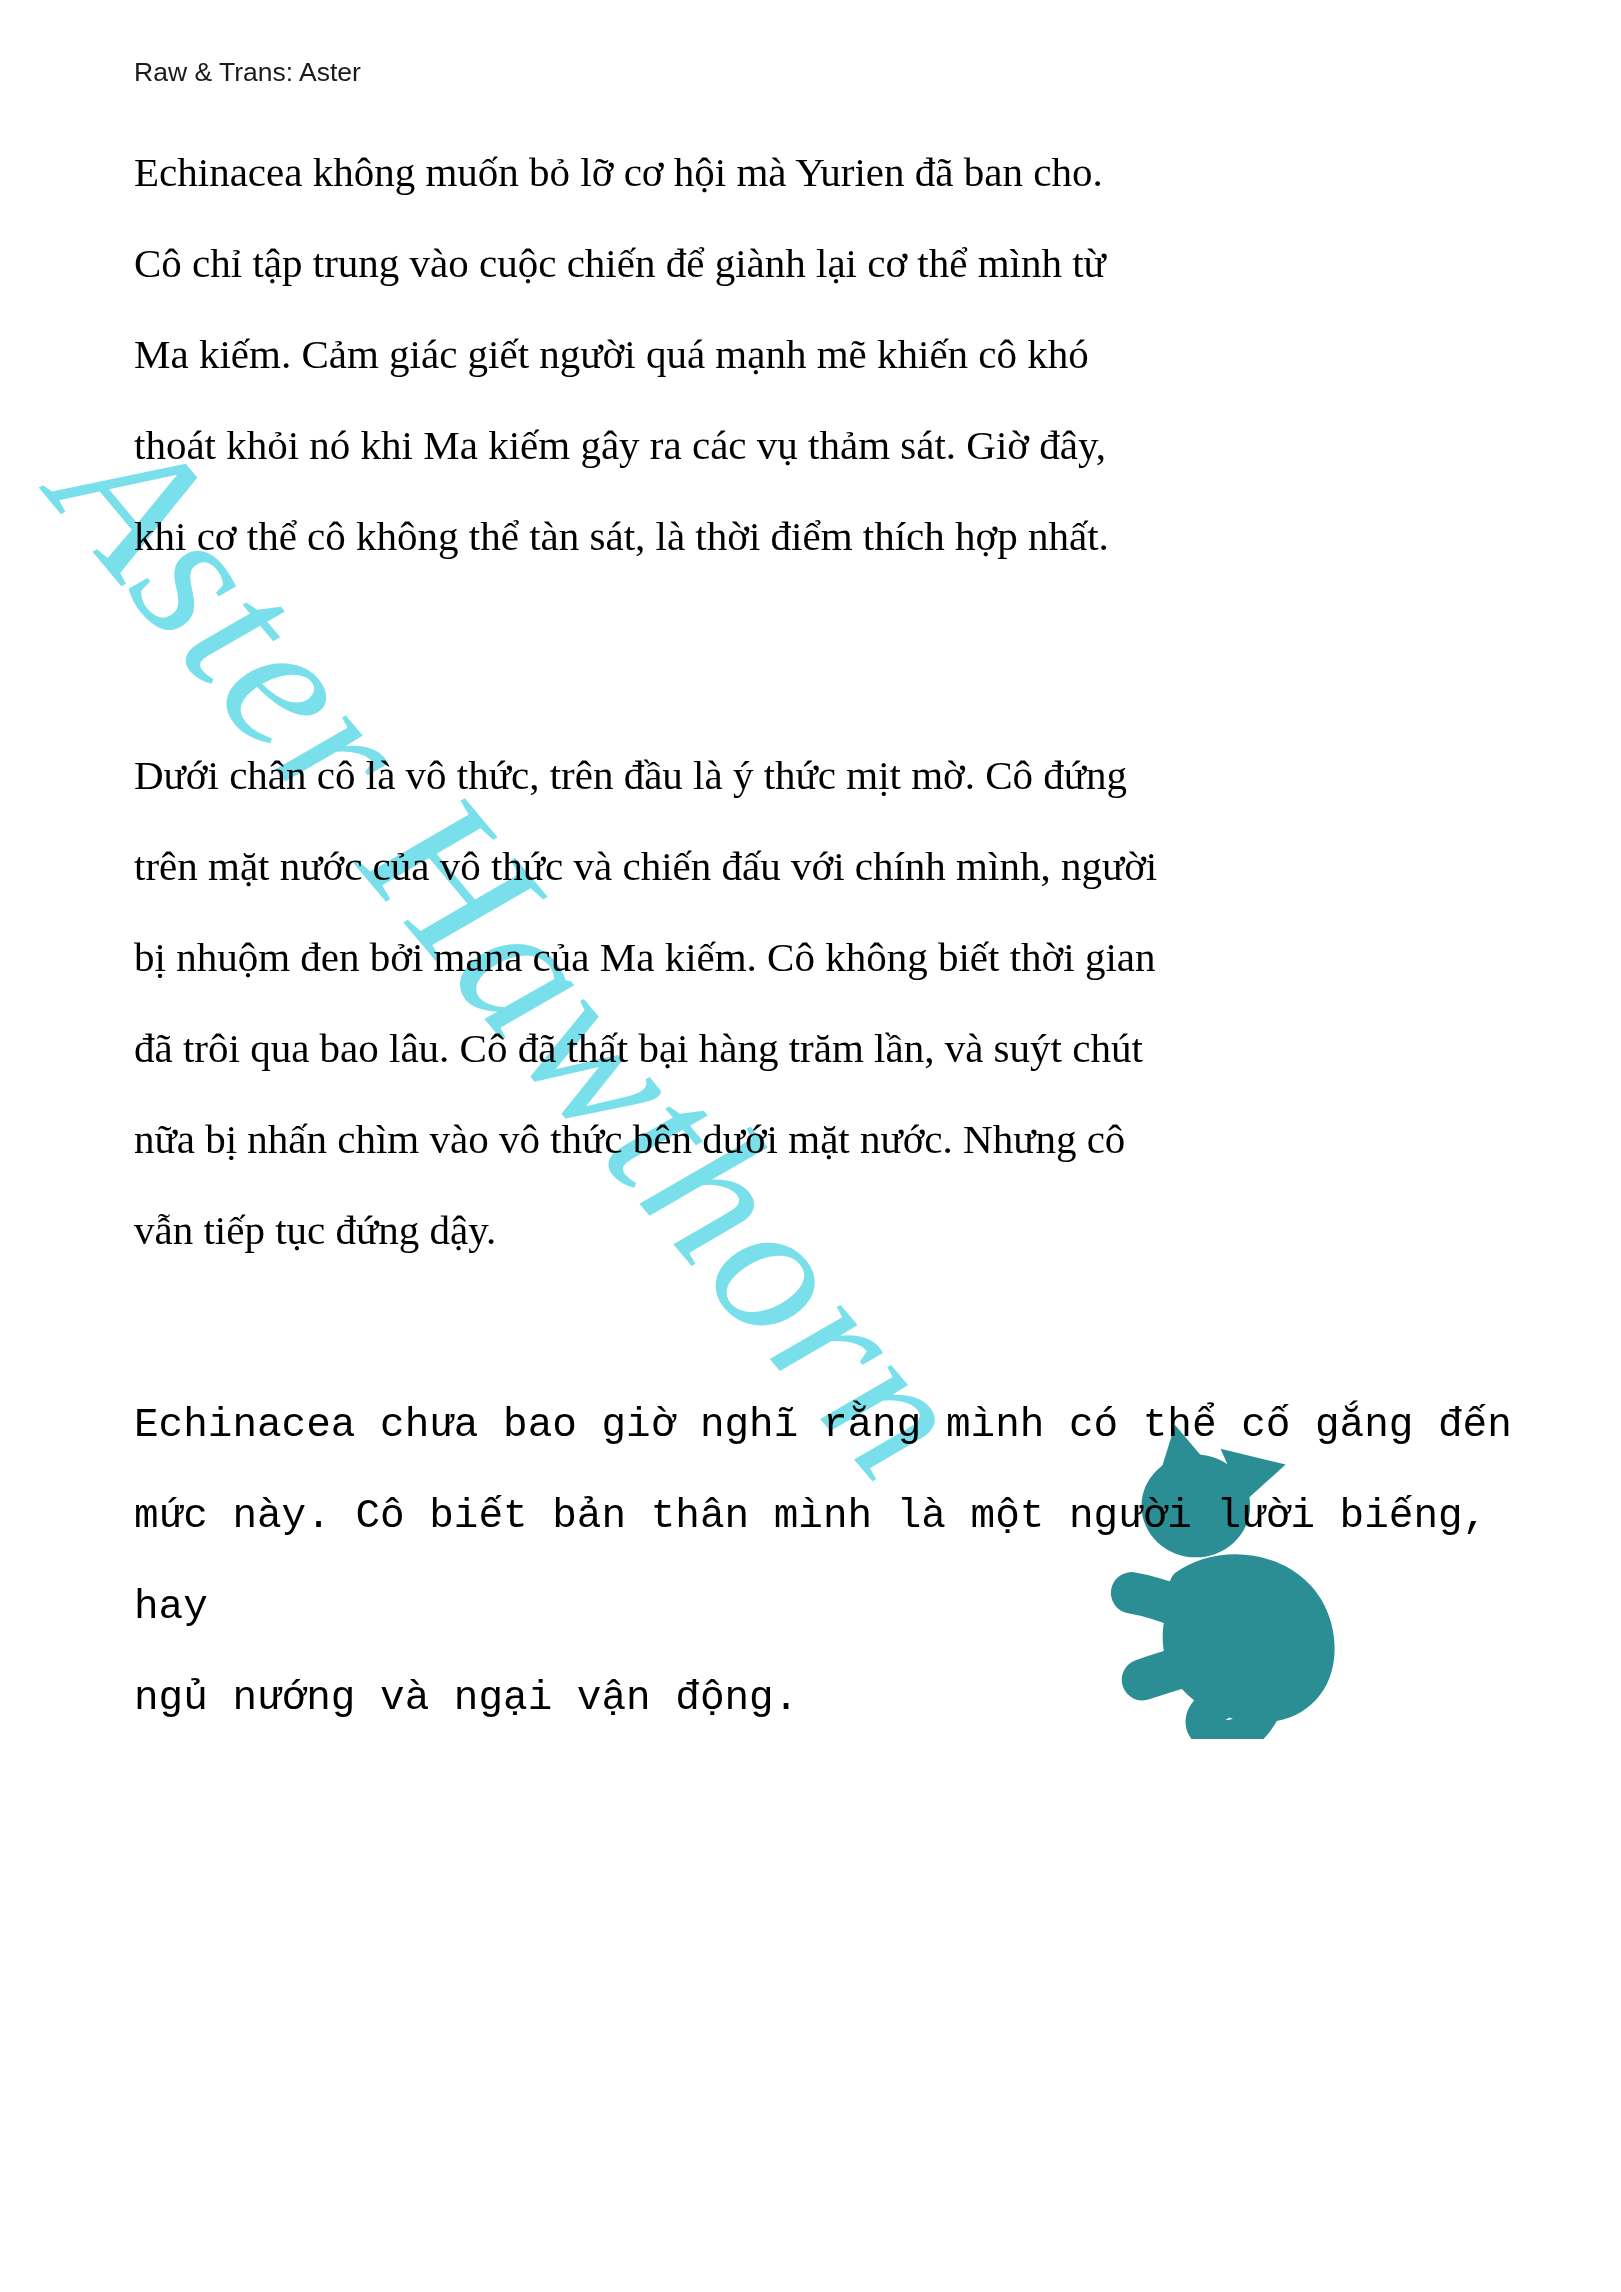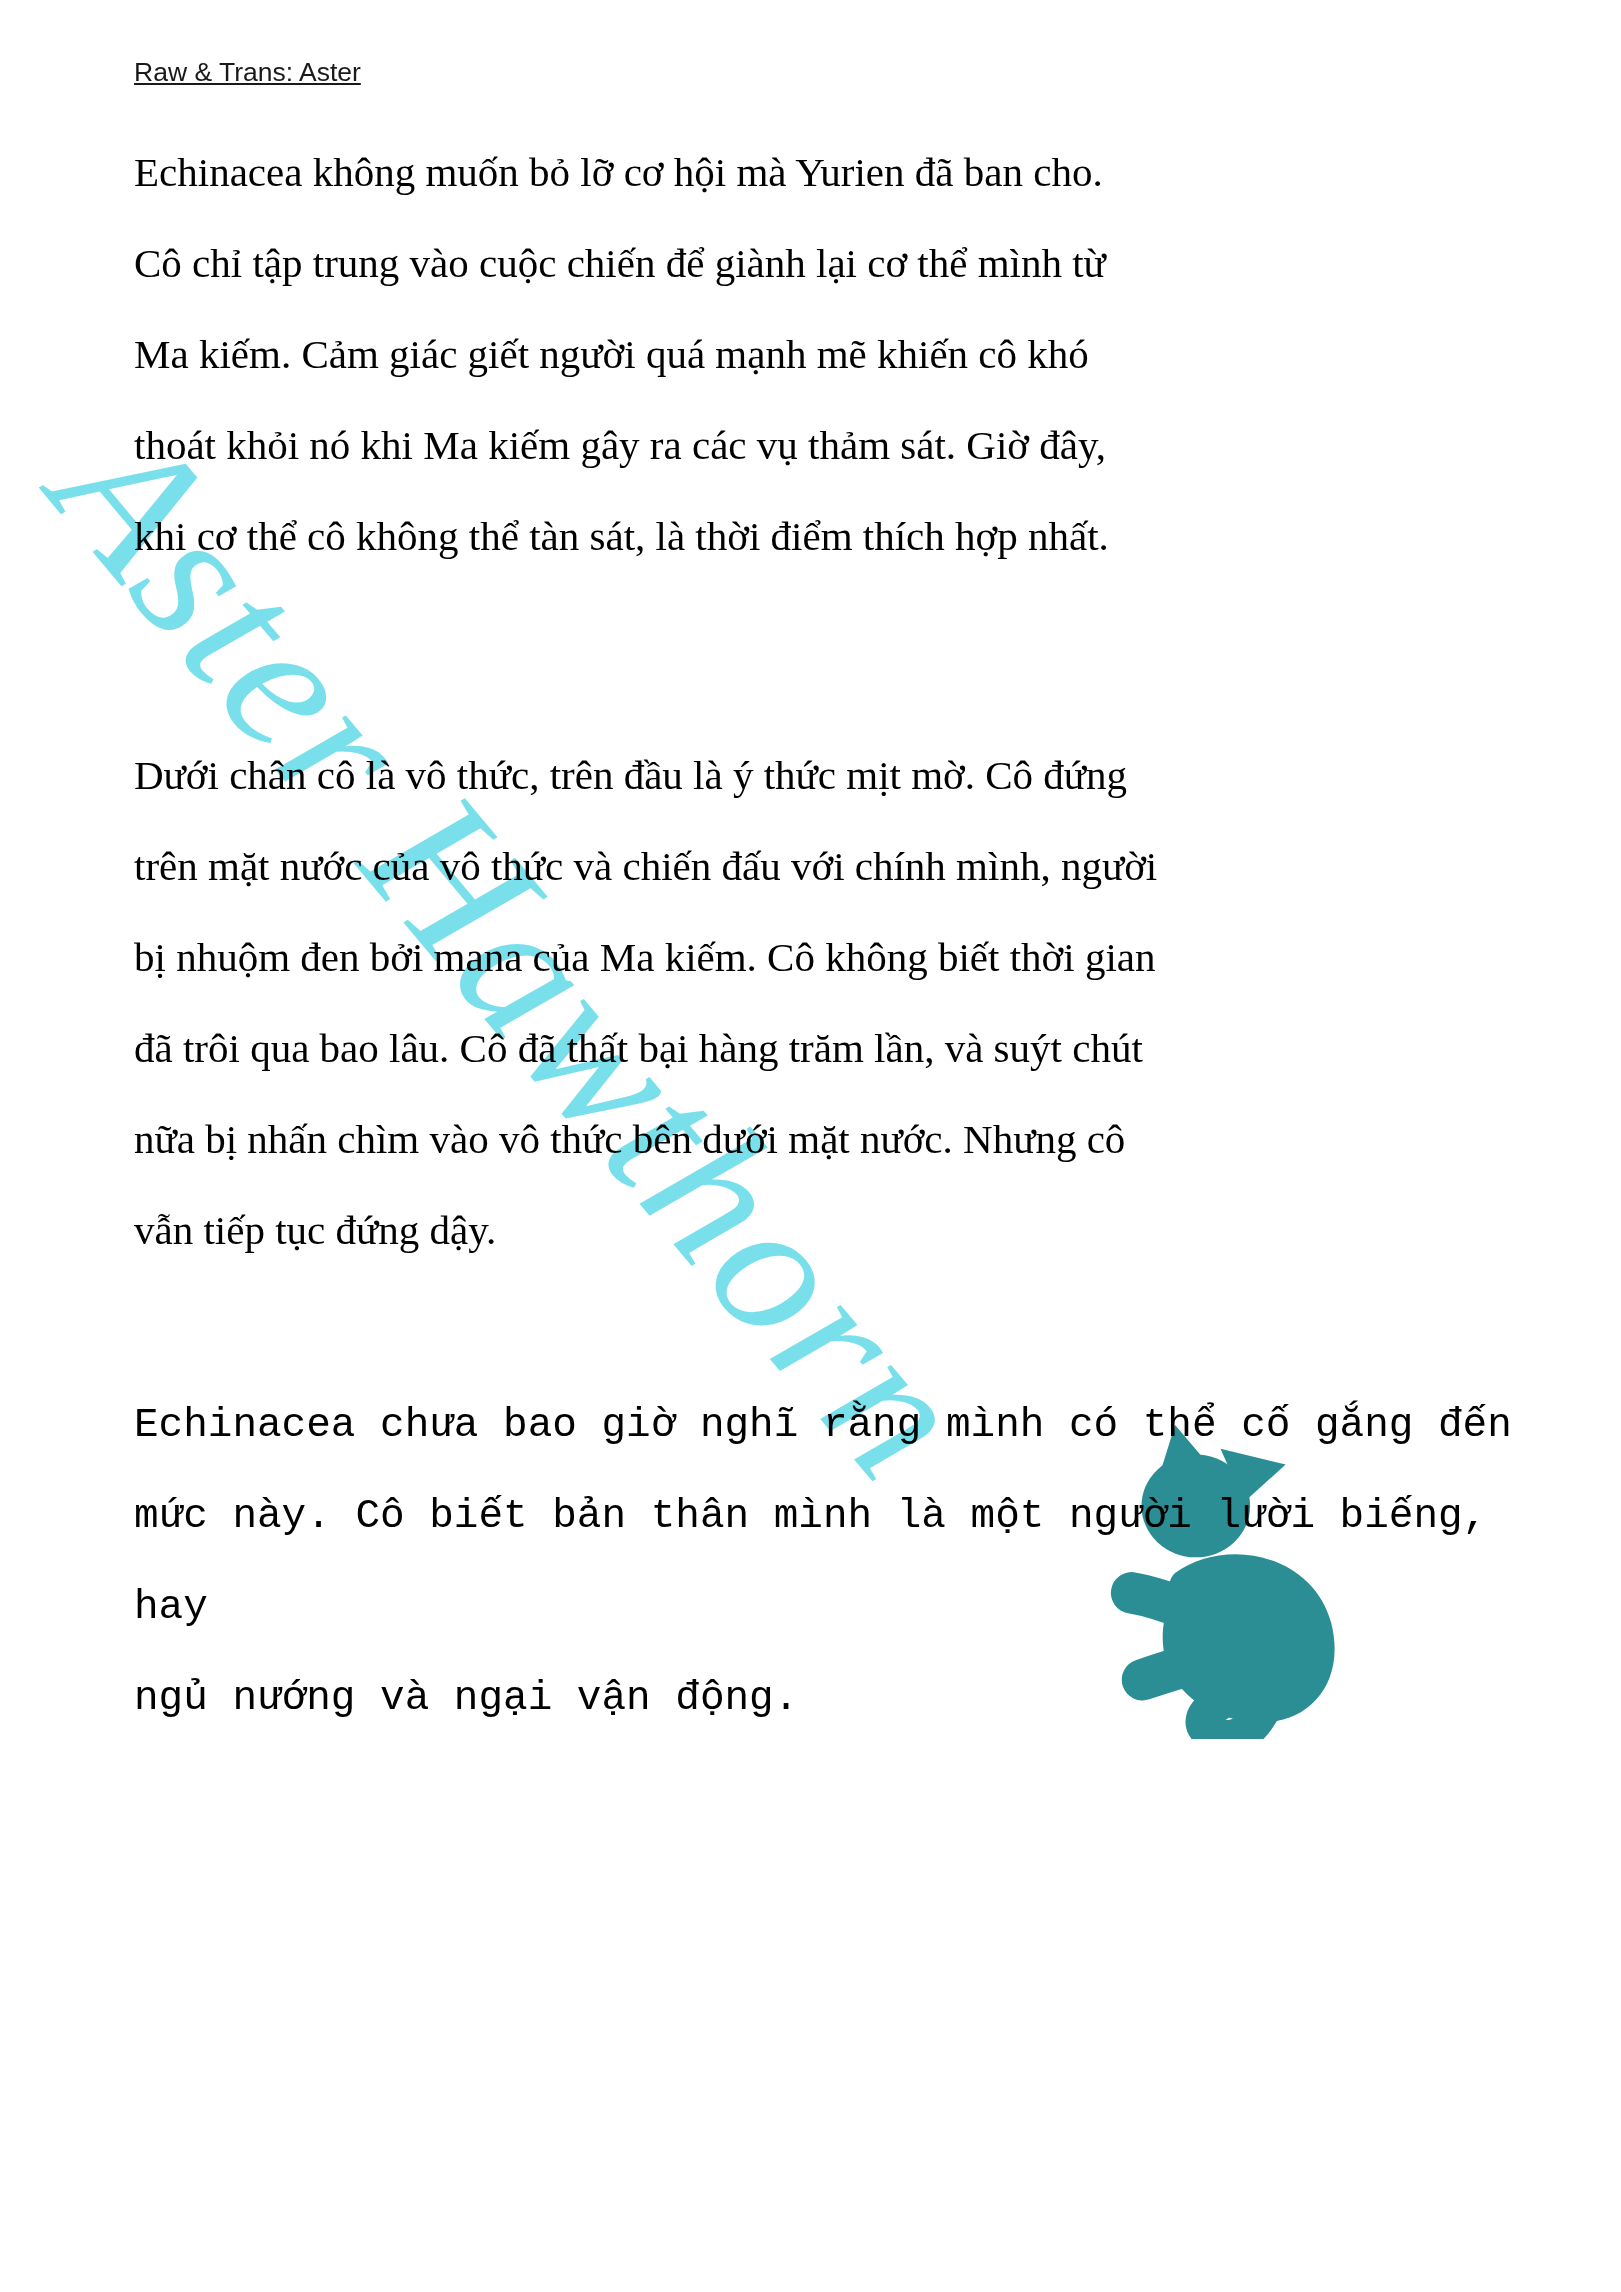--- a/index.html
+++ b/index.html
@@ -11,21 +11,20 @@
     font-family: "Liberation Serif", serif;
   }
   .page { position: absolute; inset: 0; }
   .header-credit {
     position: absolute;
     left: 134px; top: 57px;
     font-family: "Liberation Sans", sans-serif;
     font-size: 26.5px;
     color: #1a1a1a;
     z-index: 3;
-    text-decoration: underline;
   }
   .para {
     position: absolute;
     left: 134px;
     width: 1441px;
     font-size: 41px;
     line-height: 91px;
     color: #000000;
     white-space: pre-line;
     z-index: 3;

